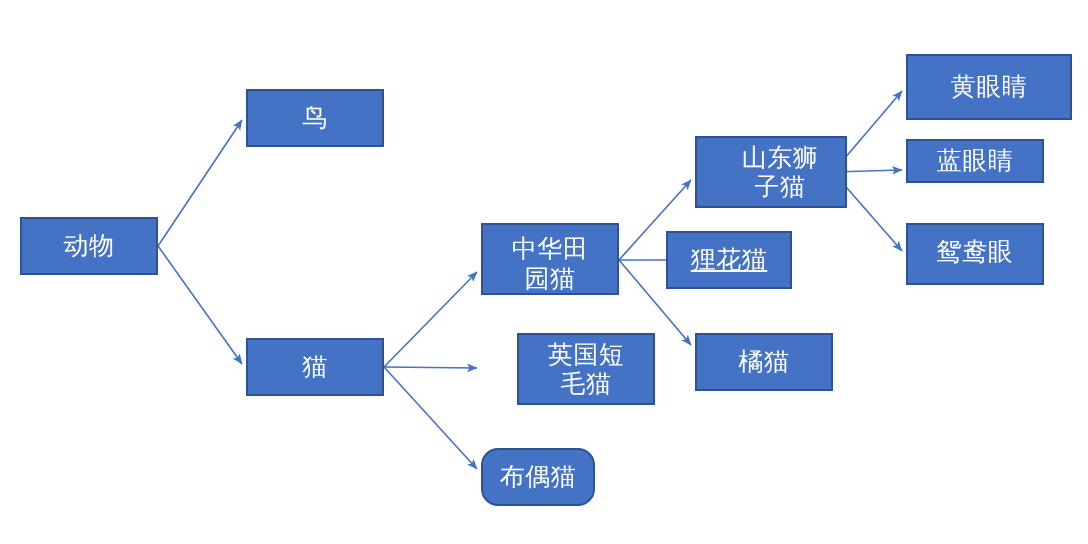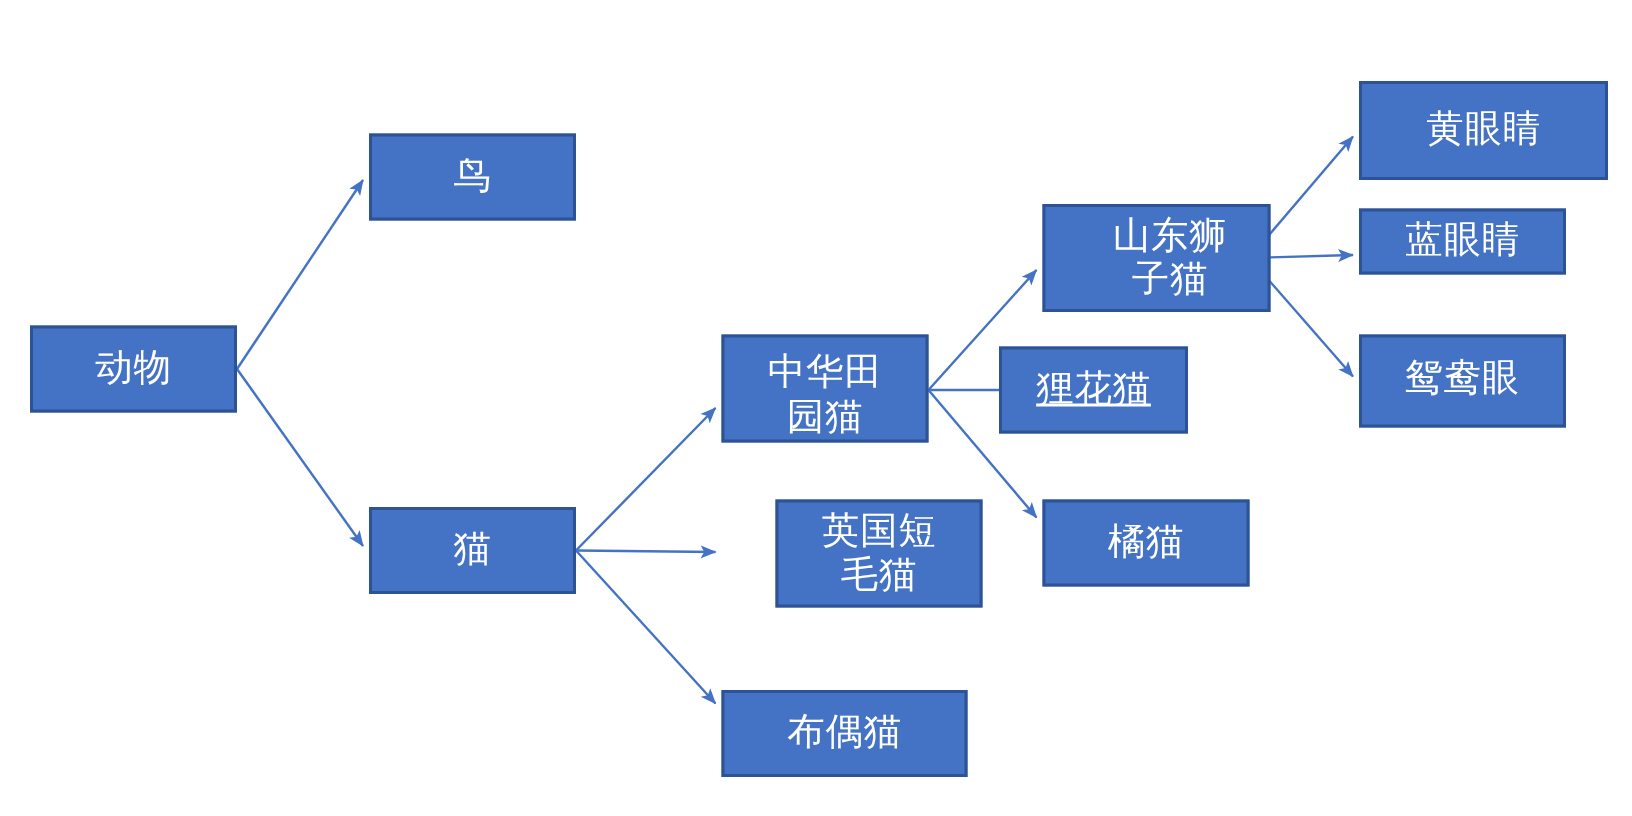--- a/index.html
+++ b/index.html
@@ -94,21 +94,21 @@
         <span class="node-label">猫</span>
       </div>
       <div class="node" style="left: 481px; top: 223px; width: 138px; height: 72px; align-items: flex-end;">
         <span class="node-label">中华田
 园猫</span>
       </div>
       <div class="node" style="left: 481px; top: 333px; width: 138px; height: 72px; margin-left: 36px;">
         <span class="node-label">英国短
 毛猫</span>
       </div>
-      <div class="node" style="left: 481px; top: 460px; width: 164px; height: 58px;">
+      <div class="node" style="left: 481px; top: 448px; width: 114px; height: 58px; border-radius: 17px;">
         <span class="node-label">布偶猫</span>
       </div>
       <div class="node" style="left: 695px; top: 136px; width: 152px; height: 72px; padding-left: 24px;">
         <span class="node-label">山东狮
 子猫</span>
       </div>
       <div class="node" style="left: 666px; top: 231px; width: 126px; height: 58px; text-decoration: underline;">
         <span class="node-label">狸花猫</span>
       </div>
       <div class="node" style="left: 695px; top: 333px; width: 138px; height: 58px;">

